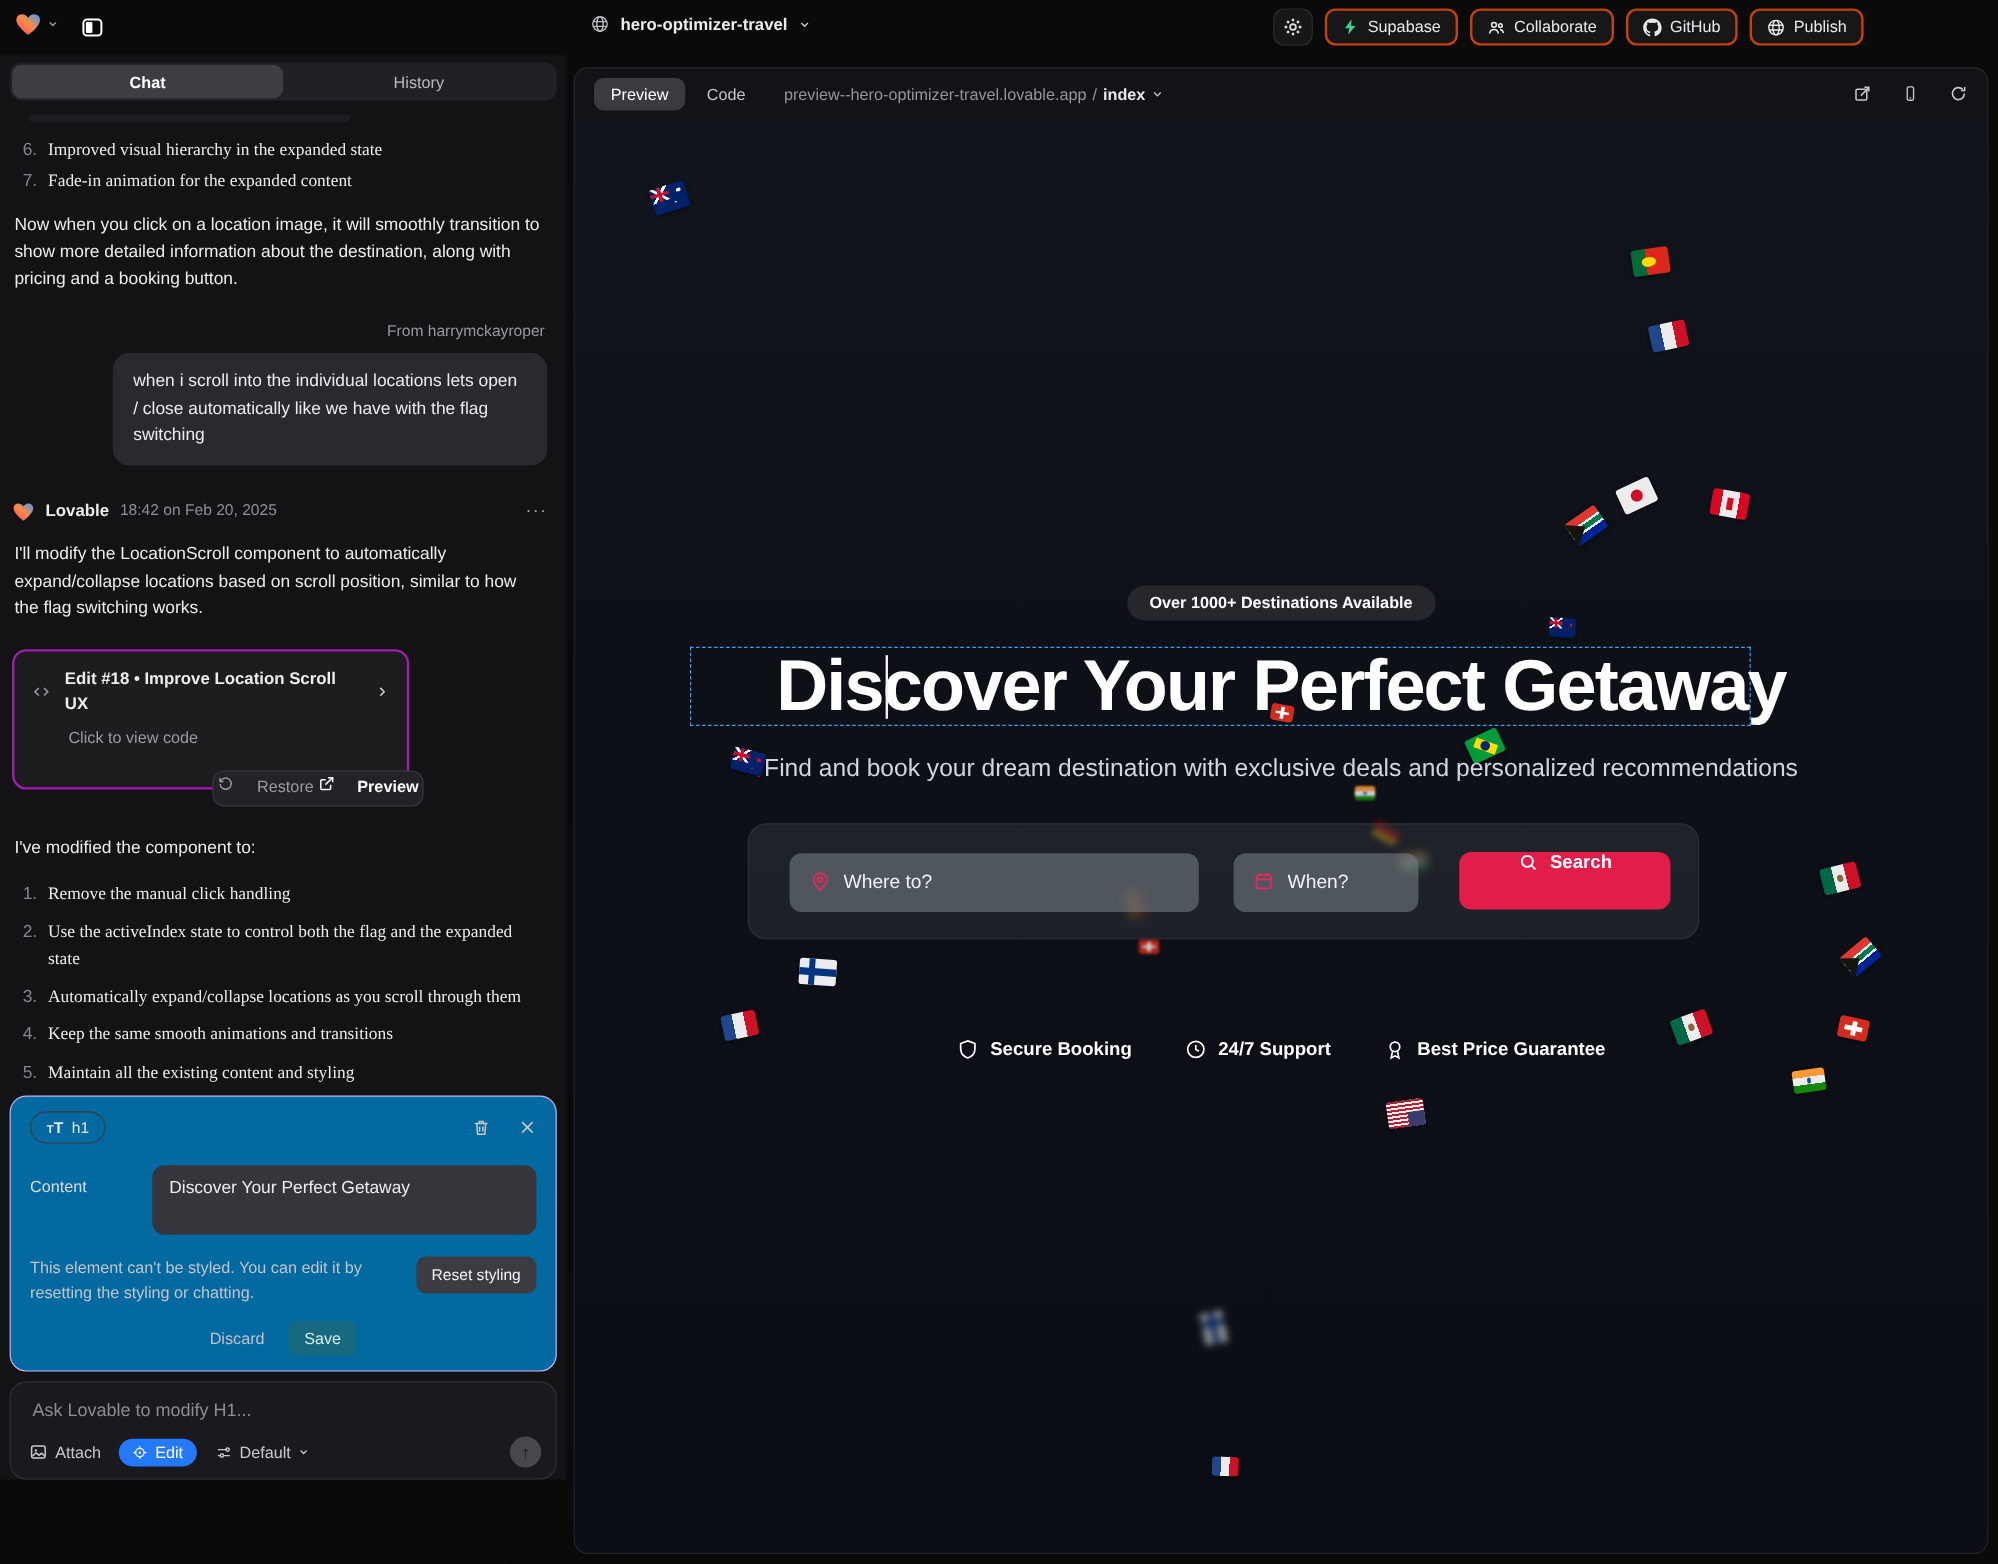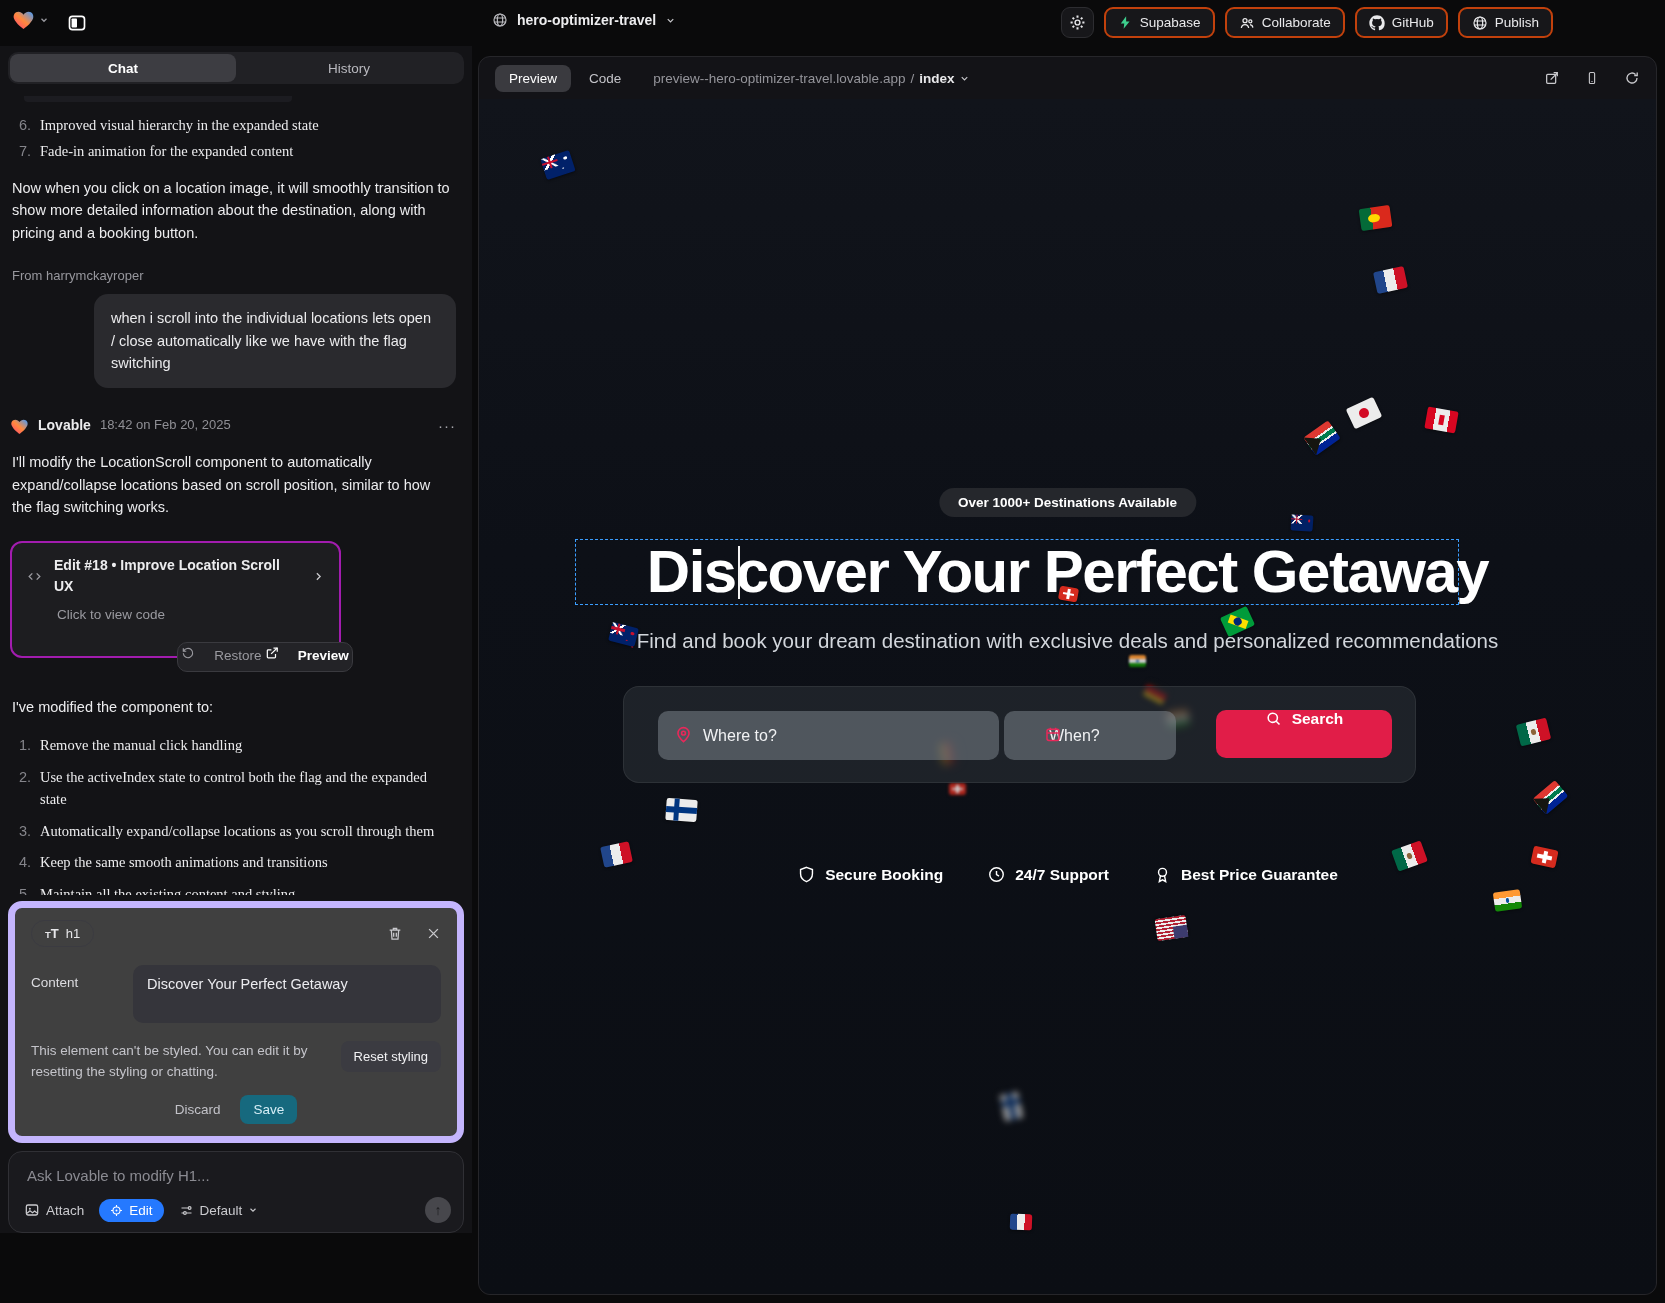--- a/index.html
+++ b/index.html
@@ -21,40 +21,40 @@
   .sidebar{position:absolute;left:0;top:46px;width:472px;bottom:70px;background:#131316;display:flex;flex-direction:column;}
   .tabs{margin:6px 8px 0;background:#212125;border-radius:10px;padding:2px;display:flex;height:32px;}
   .tab{flex:1;display:flex;align-items:center;justify-content:center;border-radius:8px;font-size:13.5px;color:#b9b9bf;cursor:pointer;}
   .tab.active{background:#3d3d42;color:#ffffff;font-weight:700;}
   .chat{flex:1;overflow:hidden;padding:12px 16px 0 10px;font-size:14.5px;line-height:1.55;color:#ececee;}
   .cutbar{height:6px;width:268px;margin:0 0 12px 14px;border-radius:0 0 4px 4px;background:#1e1e22;opacity:.9;}
   .numrow{display:flex;margin-bottom:4px;}
   .numrow .num{width:30px;text-align:right;padding-right:9px;color:#85858b;flex:none;}
   .numrow .txt{flex:1;font-family:Liberation Serif, serif;}
   .para{margin:14px 2px 0 2px;}
-  .from-label{margin:22px 2px 8px;font-size:13px;color:#97979d;}
+  .from-label{margin:22px 2px 8px;text-align:right;font-size:13px;color:#97979d;}
   .bubble{margin-left:84px;background:#2a2a2e;border-radius:14px;padding:13px 17px;}
   .lov-row{margin-top:26px;display:flex;align-items:center;gap:9px;}
   .lov-name{font-weight:700;font-size:14px;}
   .lov-time{font-size:13px;color:#8f8f95;}
   .lov-menu{margin-left:auto;color:#a5a5ab;font-size:15px;letter-spacing:1px;cursor:pointer;}
   .edit-card{position:relative;margin-top:22px;width:331px;background:#1d1d20;border:2px solid #a21caf;border-radius:12px;padding:12px 14px 30px;cursor:pointer;}
   .ec-row1{display:flex;align-items:center;gap:11px;}
   .ec-title{font-size:14px;font-weight:700;color:#ececee;}
   .ec-chevron{margin-left:auto;color:#c9c9cd;}
   .ec-sub{margin:7px 0 0 31px;font-size:13.5px;color:#9a9aa0;}
   .restore-pill{position:relative;margin:-16px 0 0 167px;width:176px;height:30px;background:#232327;border:1px solid #3a3a3f;border-radius:10px;display:flex;align-items:center;justify-content:space-evenly;z-index:2;}
   .rp-item{display:flex;align-items:flex-start;gap:19px;font-size:13.5px;cursor:pointer;}
   .rp-restore{color:#9a9aa0;}
   .rp-preview{color:#ffffff;font-weight:700;}
   .list15{margin-top:16px;}
   .list15 .numrow{margin-bottom:9px;}
 
   
-  .h1-panel{margin:6px 8px 0;background:#404040;border:7px solid #c4b5fd;border-radius:14px;padding:12px 16px 12px;}
+  .h1-panel{margin:6px 8px 0;background:#0369a1;border:1px solid #c4b5fd;border-radius:14px;padding:12px 16px 12px;}
   .hp-head{display:flex;align-items:center;}
   .hp-badge{display:flex;align-items:center;gap:7px;border:1px solid #3b3b41;border-radius:999px;padding:3px 13px;height:27px;font-size:13px;color:#e6e6e9;}
   .tT{font-weight:700;letter-spacing:0;}
   .tT .t1{font-size:9.5px;}
   .tT .t2{font-size:13px;}
   .hp-icons{margin-left:auto;display:flex;align-items:center;gap:23px;color:#c8c8cc;}
   .hp-content-row{display:flex;margin-top:18px;}
   .hp-label{width:102px;padding-top:10px;font-size:13.5px;color:#dcdce0;}
   .hp-textarea{flex:1;height:58px;background:#35353b;border:none;border-radius:10px;padding:11px 14px;font-size:14.5px;color:#ececf0;resize:none;font-family:"Liberation Sans","DejaVu Sans",sans-serif;}
   .hp-note-row{display:flex;margin-top:18px;align-items:flex-start;}
@@ -497,21 +497,21 @@
               <circle cx="12" cy="10.3" r="2.4"></circle>
             </svg>
         </span>
         <input class="sp-input" style="left: 34px; width: 341px;" placeholder="Where to?">
         <span class="sp-icon" style="left:420px;">
           <svg width="18" height="18" viewBox="0 0 24 24" fill="none" stroke="#e8285a" stroke-width="2">
               <rect x="4" y="5.5" width="16" height="15" rx="2.5"></rect>
               <path d="M4 10.5h16M8.5 3.5V7M15.5 3.5V7"></path>
             </svg>
         </span>
-        <input class="sp-input" style="left: 380px; width: 172px;" placeholder="When?">
+        <input class="sp-input" style="left: 404px; width: 154px;" placeholder="When?">
         <div class="sp-search">
           <span>
             <svg width="17" height="17" viewBox="0 0 24 24" fill="none" stroke="#fff" stroke-width="2.2">
                 <circle cx="11" cy="11" r="6.5"></circle>
                 <path d="M15.8 15.8L20.5 20.5"></path>
               </svg>
           </span>
           <span>Search</span>
         </div>
       </div>

